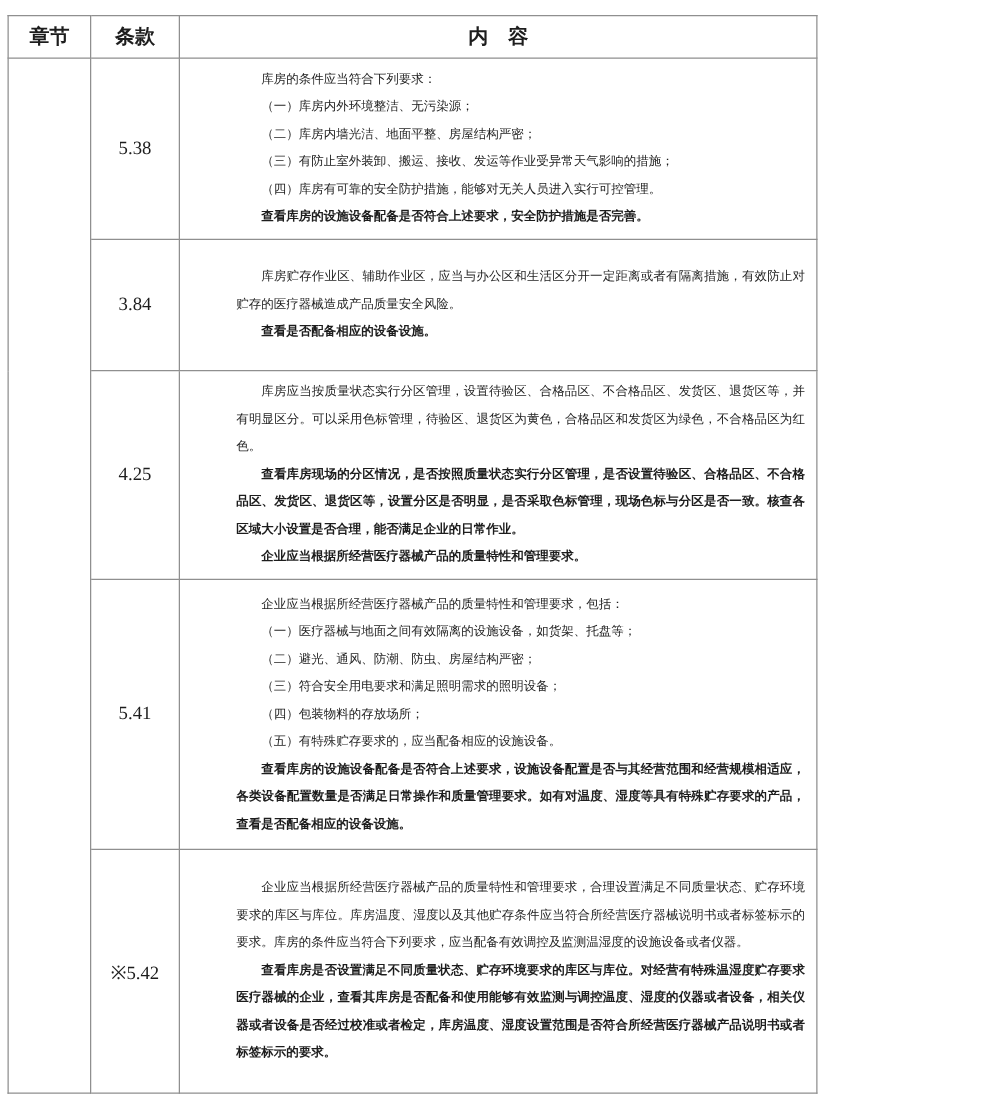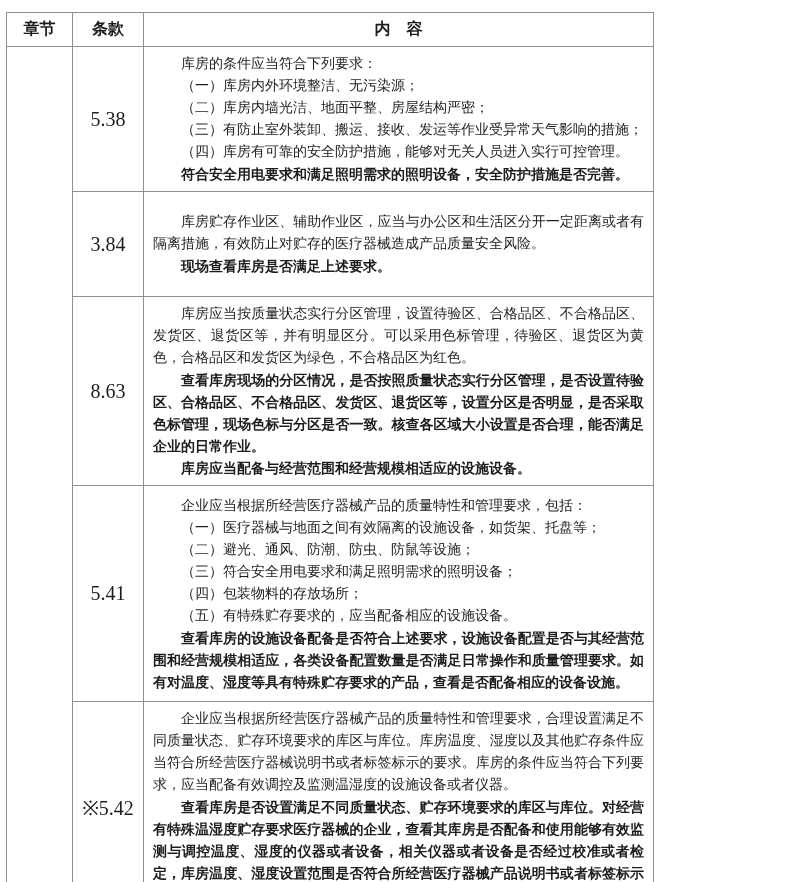--- a/index.html
+++ b/index.html
@@ -33,32 +33,33 @@
     vertical-align: middle;
     height: 34px;
     padding: 2px 0;
   }
   td.chapter-cell {
     vertical-align: top;
   }
   td.clause-cell {
     text-align: center;
     vertical-align: middle;
-    font-size: 20px;
+    font-size: 15px;
   }
   td.content-cell {
     vertical-align: middle;
     padding: 6px 9px 6px 9px;
   }
   .para {
-    font-size: 14px;
+    font-size: 10px;
     line-height: 22px;
     text-indent: 2em;
     text-align: justify;
     letter-spacing: 0;
+    margin-left: 36px;
   }
   .para.bold-para {
     font-family: "Liberation Sans", "DejaVu Sans", sans-serif;
     font-weight: 700;
   }
 </style>
 </head>
 <body>
 
 <div class="page">
@@ -78,44 +79,44 @@
     <tbody>
       <tr style="height:144px;">
         <td class="chapter-cell" rowspan="5"></td>
         <td class="clause-cell">5.38</td>
         <td class="content-cell">
           <p class="para">库房的条件应当符合下列要求：</p>
           <p class="para">（一）库房内外环境整洁、无污染源；</p>
           <p class="para">（二）库房内墙光洁、地面平整、房屋结构严密；</p>
           <p class="para">（三）有防止室外装卸、搬运、接收、发运等作业受异常天气影响的措施；</p>
           <p class="para">（四）库房有可靠的安全防护措施，能够对无关人员进入实行可控管理。</p>
-          <p class="para bold-para">符合安全用电要求和满足照明需求的照明设备，安全防护措施是否完善。</p>
+          <p class="para bold-para">查看库房的设施设备配备是否符合上述要求，安全防护措施是否完善。</p>
         </td>
       </tr>
       <tr style="height:105px;">
         <td class="clause-cell">3.84</td>
         <td class="content-cell">
           <p class="para">库房贮存作业区、辅助作业区，应当与办公区和生活区分开一定距离或者有隔离措施，有效防止对贮存的医疗器械造成产品质量安全风险。</p>
-          <p class="para bold-para">现场查看库房是否满足上述要求。</p>
+          <p class="para bold-para">查看是否配备相应的设备设施。</p>
         </td>
       </tr>
       <tr style="height:167px;">
-        <td class="clause-cell">8.63</td>
+        <td class="clause-cell">4.25</td>
         <td class="content-cell">
           <p class="para">库房应当按质量状态实行分区管理，设置待验区、合格品区、不合格品区、发货区、退货区等，并有明显区分。可以采用色标管理，待验区、退货区为黄色，合格品区和发货区为绿色，不合格品区为红色。</p>
           <p class="para bold-para">查看库房现场的分区情况，是否按照质量状态实行分区管理，是否设置待验区、合格品区、不合格品区、发货区、退货区等，设置分区是否明显，是否采取色标管理，现场色标与分区是否一致。核查各区域大小设置是否合理，能否满足企业的日常作业。</p>
-          <p class="para bold-para">库房应当配备与经营范围和经营规模相适应的设施设备。</p>
+          <p class="para bold-para">企业应当根据所经营医疗器械产品的质量特性和管理要求。</p>
         </td>
       </tr>
       <tr style="height:216px;">
         <td class="clause-cell">5.41</td>
         <td class="content-cell">
           <p class="para">企业应当根据所经营医疗器械产品的质量特性和管理要求，包括：</p>
           <p class="para">（一）医疗器械与地面之间有效隔离的设施设备，如货架、托盘等；</p>
-          <p class="para">（二）避光、通风、防潮、防虫、防鼠等设施；</p>
+          <p class="para">（二）避光、通风、防潮、防虫、房屋结构严密；</p>
           <p class="para">（三）符合安全用电要求和满足照明需求的照明设备；</p>
           <p class="para">（四）包装物料的存放场所；</p>
           <p class="para">（五）有特殊贮存要求的，应当配备相应的设施设备。</p>
           <p class="para bold-para">查看库房的设施设备配备是否符合上述要求，设施设备配置是否与其经营范围和经营规模相适应，各类设备配置数量是否满足日常操作和质量管理要求。如有对温度、湿度等具有特殊贮存要求的产品，查看是否配备相应的设备设施。</p>
         </td>
       </tr>
       <tr style="height:195px;">
         <td class="clause-cell">※5.42</td>
         <td class="content-cell">
           <p class="para">企业应当根据所经营医疗器械产品的质量特性和管理要求，合理设置满足不同质量状态、贮存环境要求的库区与库位。库房温度、湿度以及其他贮存条件应当符合所经营医疗器械说明书或者标签标示的要求。库房的条件应当符合下列要求，应当配备有效调控及监测温湿度的设施设备或者仪器。</p>

